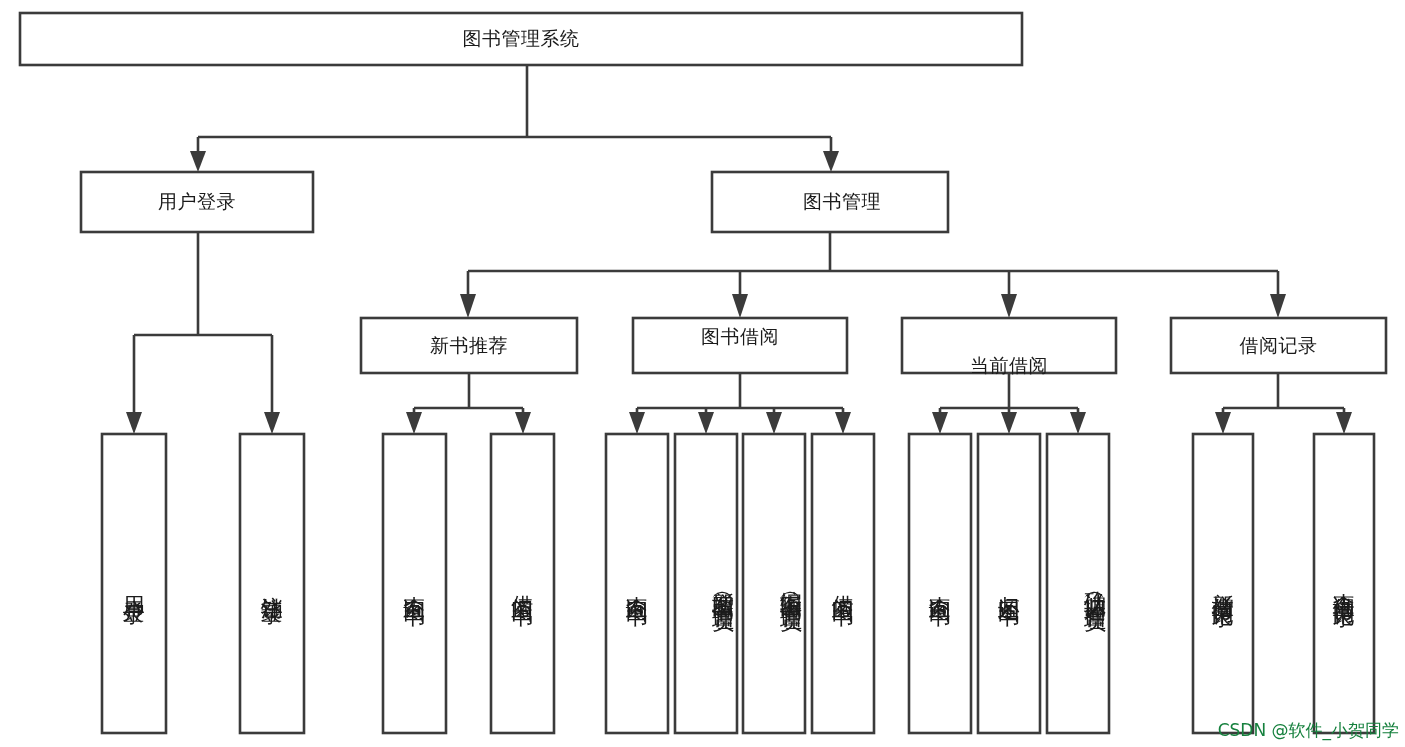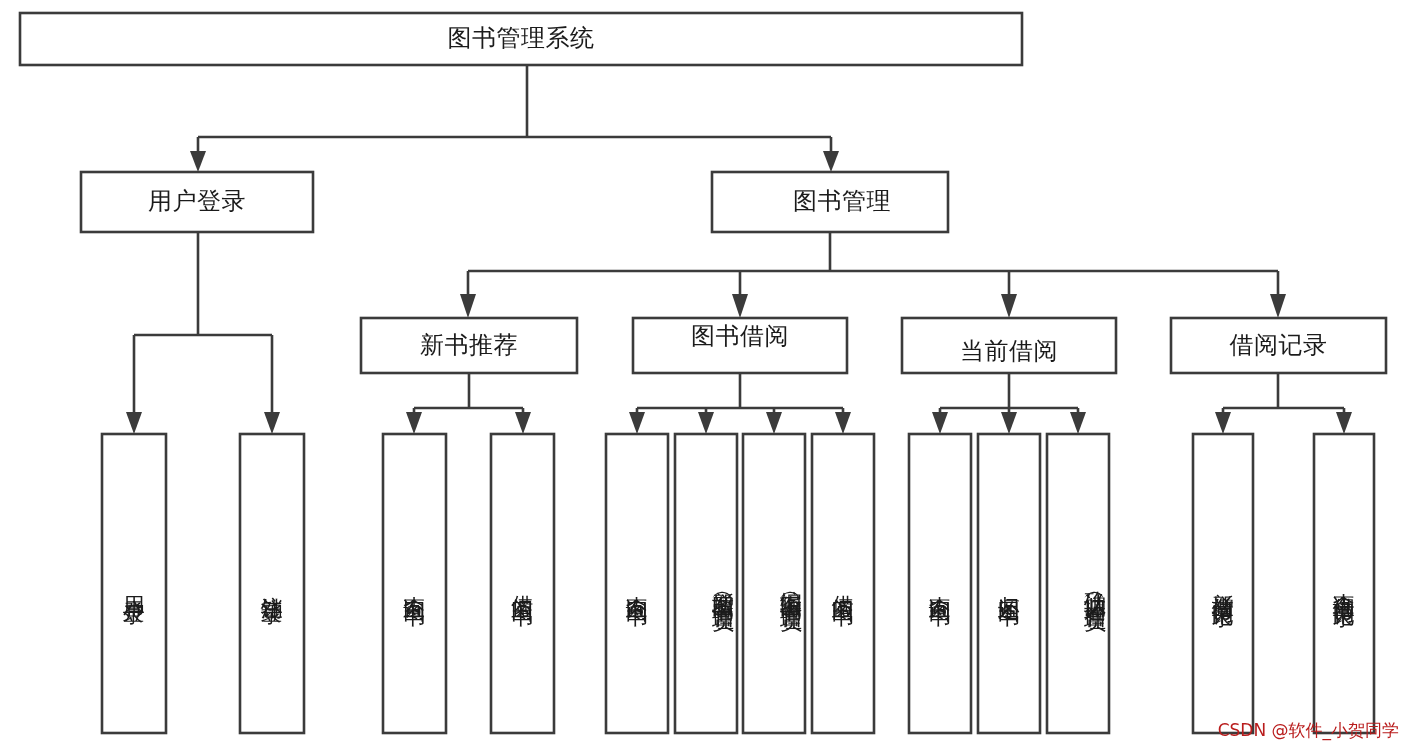--- a/index.html
+++ b/index.html
@@ -44,21 +44,21 @@
     display: flex;
     align-items: center;
     justify-content: center;
     color: #1b1b1b;
     font-family: "DejaVu Sans", "Liberation Sans", sans-serif;
     letter-spacing: 0.5px;
     pointer-events: none;
     user-select: none;
   }
   .node-label.horiz {
-    font-size: 24px;
+    font-size: 19px;
     line-height: 1.15;
     white-space: nowrap;
   }
   .node-label.vert {
     writing-mode: vertical-rl;
     text-orientation: upright;
     font-size: 22px;
     line-height: 1.25;
     letter-spacing: 3px;
     align-items: flex-start;
@@ -67,21 +67,21 @@
   }
   .node-label.vert.centered {
     align-items: center;
     padding-top: 0;
   }
   .watermark {
     position: absolute;
     right: 6px;
     bottom: 5px;
     font-size: 17px;
-    color: #b91c1c;
+    color: #15803d;
     font-family: "DejaVu Sans", "Liberation Sans", sans-serif;
     white-space: nowrap;
     user-select: none;
   }
 </style>
 </head>
 <body>
 
 <div id="canvas">
 
@@ -180,21 +180,21 @@
     <rect class="box-rect" x="1314" y="434" width="60" height="299"></rect>
   </svg>
 
   <div class="node-label horiz" style="left:20px; top:13px; width:1002px; height:52px;">图书管理系统</div>
 
   <div class="node-label horiz" style="left:81px; top:172px; width:232px; height:60px;">用户登录</div>
   <div class="node-label horiz" style="left:712px; top:172px; width:260px; height:60px;">图书管理</div>
 
   <div class="node-label horiz" style="left:361px; top:318px; width:216px; height:55px;border-radius:8px;">新书推荐</div>
   <div class="node-label horiz" style="left:633px; top:318px; width:214px; height:37px;">图书借阅</div>
-  <div class="node-label horiz" style="left:902px; top:318px; width:214px; height:67px;">当前借阅</div>
+  <div class="node-label horiz" style="left:902px; top:332px; width:214px; height:67px;">当前借阅</div>
   <div class="node-label horiz" style="left:1171px; top:318px; width:215px; height:55px;">借阅记录</div>
 
   <div class="node-label vert centered" style="left:102px; top:434px; width:64px; height:299px;">用户登录</div>
   <div class="node-label vert centered" style="left:240px; top:434px; width:64px; height:299px;">注销登录</div>
 
   <div class="node-label vert centered" style="left:383px; top:434px; width:63px; height:299px;">查询图书</div>
   <div class="node-label vert centered" style="left:491px; top:434px; width:63px; height:299px;">借阅图书</div>
 
   <div class="node-label vert centered" style="left:606px; top:434px; width:62px; height:299px;">查询图书</div>
   <div class="node-label vert" style="left:675px; top:434px; width:62px; height:299px;">新增图书（管理员）</div>

